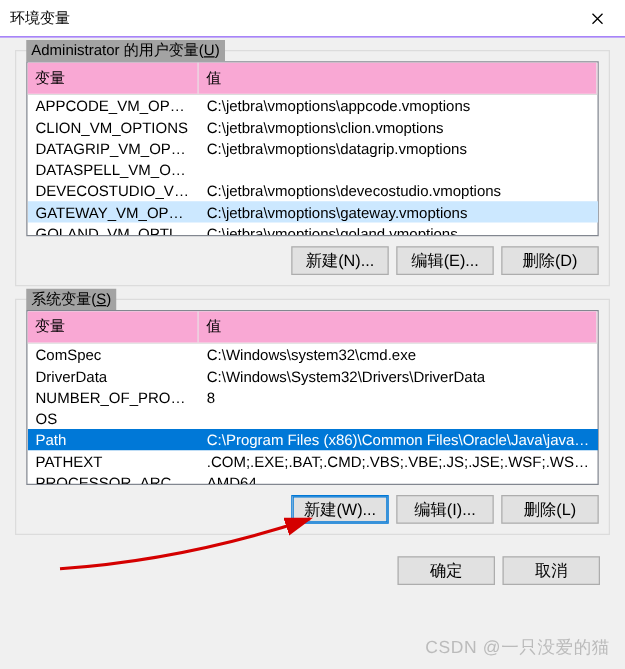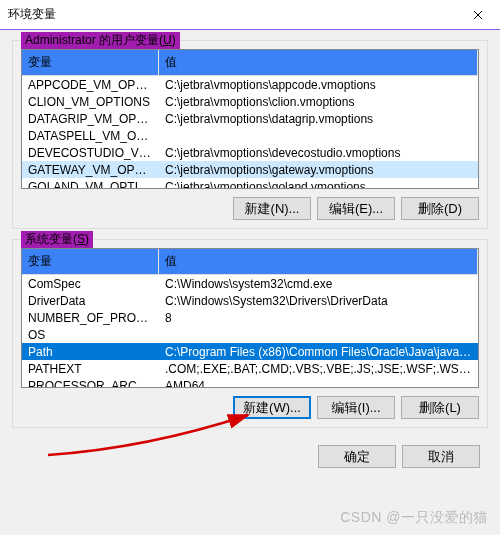--- a/index.html
+++ b/index.html
@@ -1,24 +1,24 @@
 <!DOCTYPE html>
 <html><head>
 <meta charset="utf-8">
 <style>
 * { box-sizing: border-box; font-family: "Microsoft YaHei", "Segoe UI", sans-serif; }
 body { margin: 0; width: 500px; height: 535px; background: #f0f0f0; font-size: 12px; color: #000; position: relative; }
 .titlebar { display: flex; align-items: center; justify-content: space-between; height: 30px; padding: 0 0 0 8px; background: #fff; border-bottom: 1px solid #8b5cf6; }
 .titlebar .close { width: 45px; height: 30px; display: flex; align-items: center; justify-content: center; font-size: 15px; }
 .group { margin: 10px 12px 6px; border: 1px solid #dcdcdc; padding: 8px; position: relative; }
-.group-label { position: absolute; top: -9px; left: 8px; background: #a21caf; padding: 0 4px; }
+.group-label { position: absolute; top: -9px; left: 8px; background: #a3a3a3; padding: 0 4px; }
 .group-label u { text-decoration: underline; }
 .listview { width: 100%; height: 140px; border: 1px solid #828790; background: #fff; overflow: hidden; }
 .lv-header { display: flex; border-bottom: 1px solid #dcdcdc; }
-.lv-header > div { padding: 4px 6px; background: #3b82f6; border-right: 1px solid #e5e5e5; font-size: 12px; }
+.lv-header > div { padding: 4px 6px; background: #f9a8d4; border-right: 1px solid #e5e5e5; font-size: 12px; }
 .lv-col1 { width: 137px; flex-shrink: 0; }
 .lv-col2 { flex: 1; min-width: 0; }
 .lv-body { height: 117px; overflow-y: auto; overflow-x: hidden; }
 .lv-row { display: flex; align-items: center; height: 17px; cursor: default; }
 .lv-row > div { padding: 1px 6px; white-space: nowrap; overflow: hidden; text-overflow: ellipsis; font-size: 12px; }
 .lv-row.selected { background: #0078d7; color: #fff; }
 .lv-row.focused:not(.selected) { background: #cce8ff; }
 .btnrow { display: flex; justify-content: flex-end; gap: 6px; margin-top: 8px; }
 .btn { min-width: 78px; height: 23px; border: 1px solid #adadad; background: #e1e1e1; display: inline-flex; align-items: center; justify-content: center; font-size: 13px; cursor: pointer; padding: 0 8px; }
 .btn.default { border-color: #0078d7; box-shadow: inset 0 0 0 1px #0078d7; }

